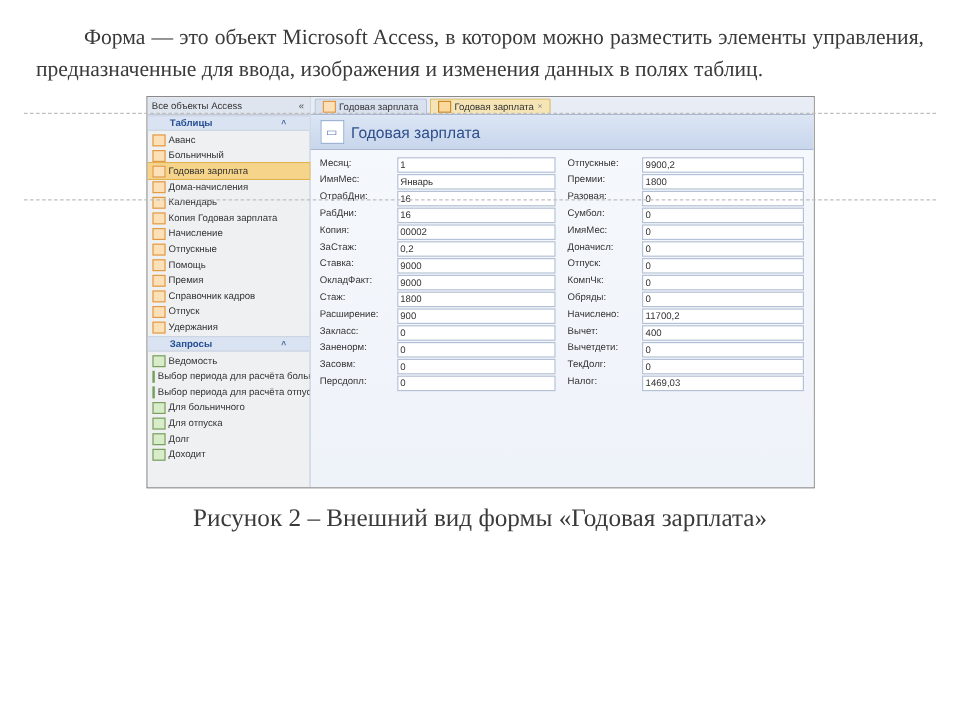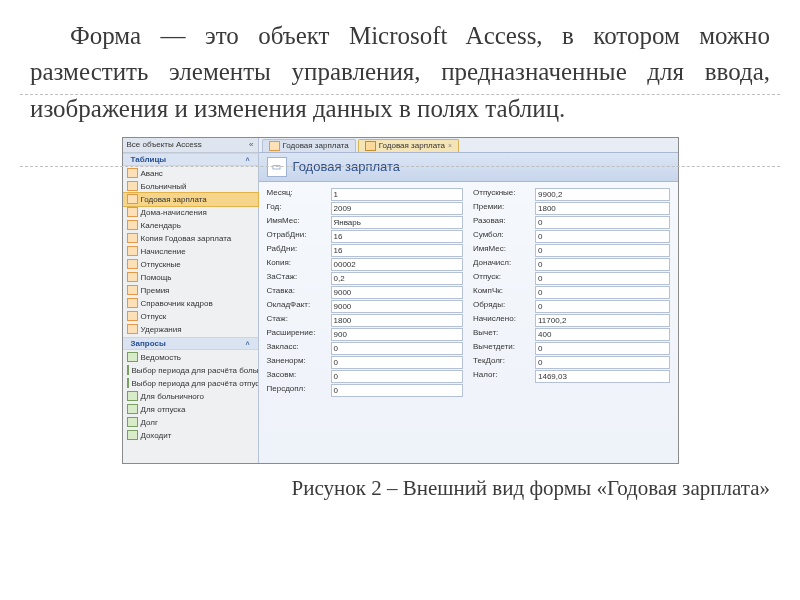--- a/index.html
+++ b/index.html
@@ -8,42 +8,42 @@
     width: 800px;
     height: 600px;
     font-family: "Times New Roman", serif;
     background: #fff;
     color: #3a3a3a;
   }
   .page {
     padding: 18px 30px 10px 30px;
   }
   .paragraph {
-    font-size: 25px;
+    font-size: 18px;
     line-height: 1.45;
     text-align: justify;
     text-indent: 40px;
     margin: 0 0 10px 0;
   }
   
   .guide-lines {
     position: absolute;
     left: 20px; right: 20px; top: 94px;
     border-top: 1px dashed #bfbfbf;
     height: 0;
   }
   .guide-lines2 {
     position: absolute;
     left: 20px; right: 20px; top: 166px;
     border-top: 1px dashed #bfbfbf;
     height: 0;
   }
   .caption {
     font-size: 21px;
-    text-align: right;
+    text-align: center;
     margin-top: 12px;
   }
   
   .shot {
     width: 555px;
     height: 325px;
     margin: 4px auto 0 auto;
     border: 1px solid #8b8b8b;
     background: #fff;
     display: flex;
@@ -63,21 +63,21 @@
   .nav-header {
     height: 14px;
     background: #dfe5ee;
     border-bottom: 1px solid #c0c8d6;
     display:flex; align-items:center; justify-content:space-between;
     padding: 0 4px;
     font-size: 8px;
   }
   .nav-header .exp { color:#555; }
   .nav-section {
-    padding: 1px 8px;
+    padding: 1px 19px;
     background: #d9e3f2;
     color: #274f94;
     font-weight: bold;
     font-size: 8px;
     border-top: 1px solid #cdd5e2;
     border-bottom: 1px solid #cdd5e2;
     display:flex; justify-content:space-between; align-items:center;
   }
   .nav-section .chev { font-size: 7px; color:#4a6aa0; }
   .nav-list { padding: 1px 0; }
@@ -294,24 +294,20 @@
         <span class="ticon">▭</span>
         <span class="ttxt">Годовая зарплата</span>
       </div>
       <div class="form-body">
         <div class="left" id="left-col">
             <div class="row">
               <span class="lbl">Месяц:</span>
               <span class="fld">1</span>
             </div>
             <div class="row">
-              <span class="lbl">Год:</span>
-              <span class="fld">2009</span>
-            </div>
-            <div class="row">
               <span class="lbl">ИмяМес:</span>
               <span class="fld">Январь</span>
             </div>
             <div class="row">
               <span class="lbl">ОтрабДни:</span>
               <span class="fld">16</span>
             </div>
             <div class="row">
               <span class="lbl">РабДни:</span>
               <span class="fld">16</span>

